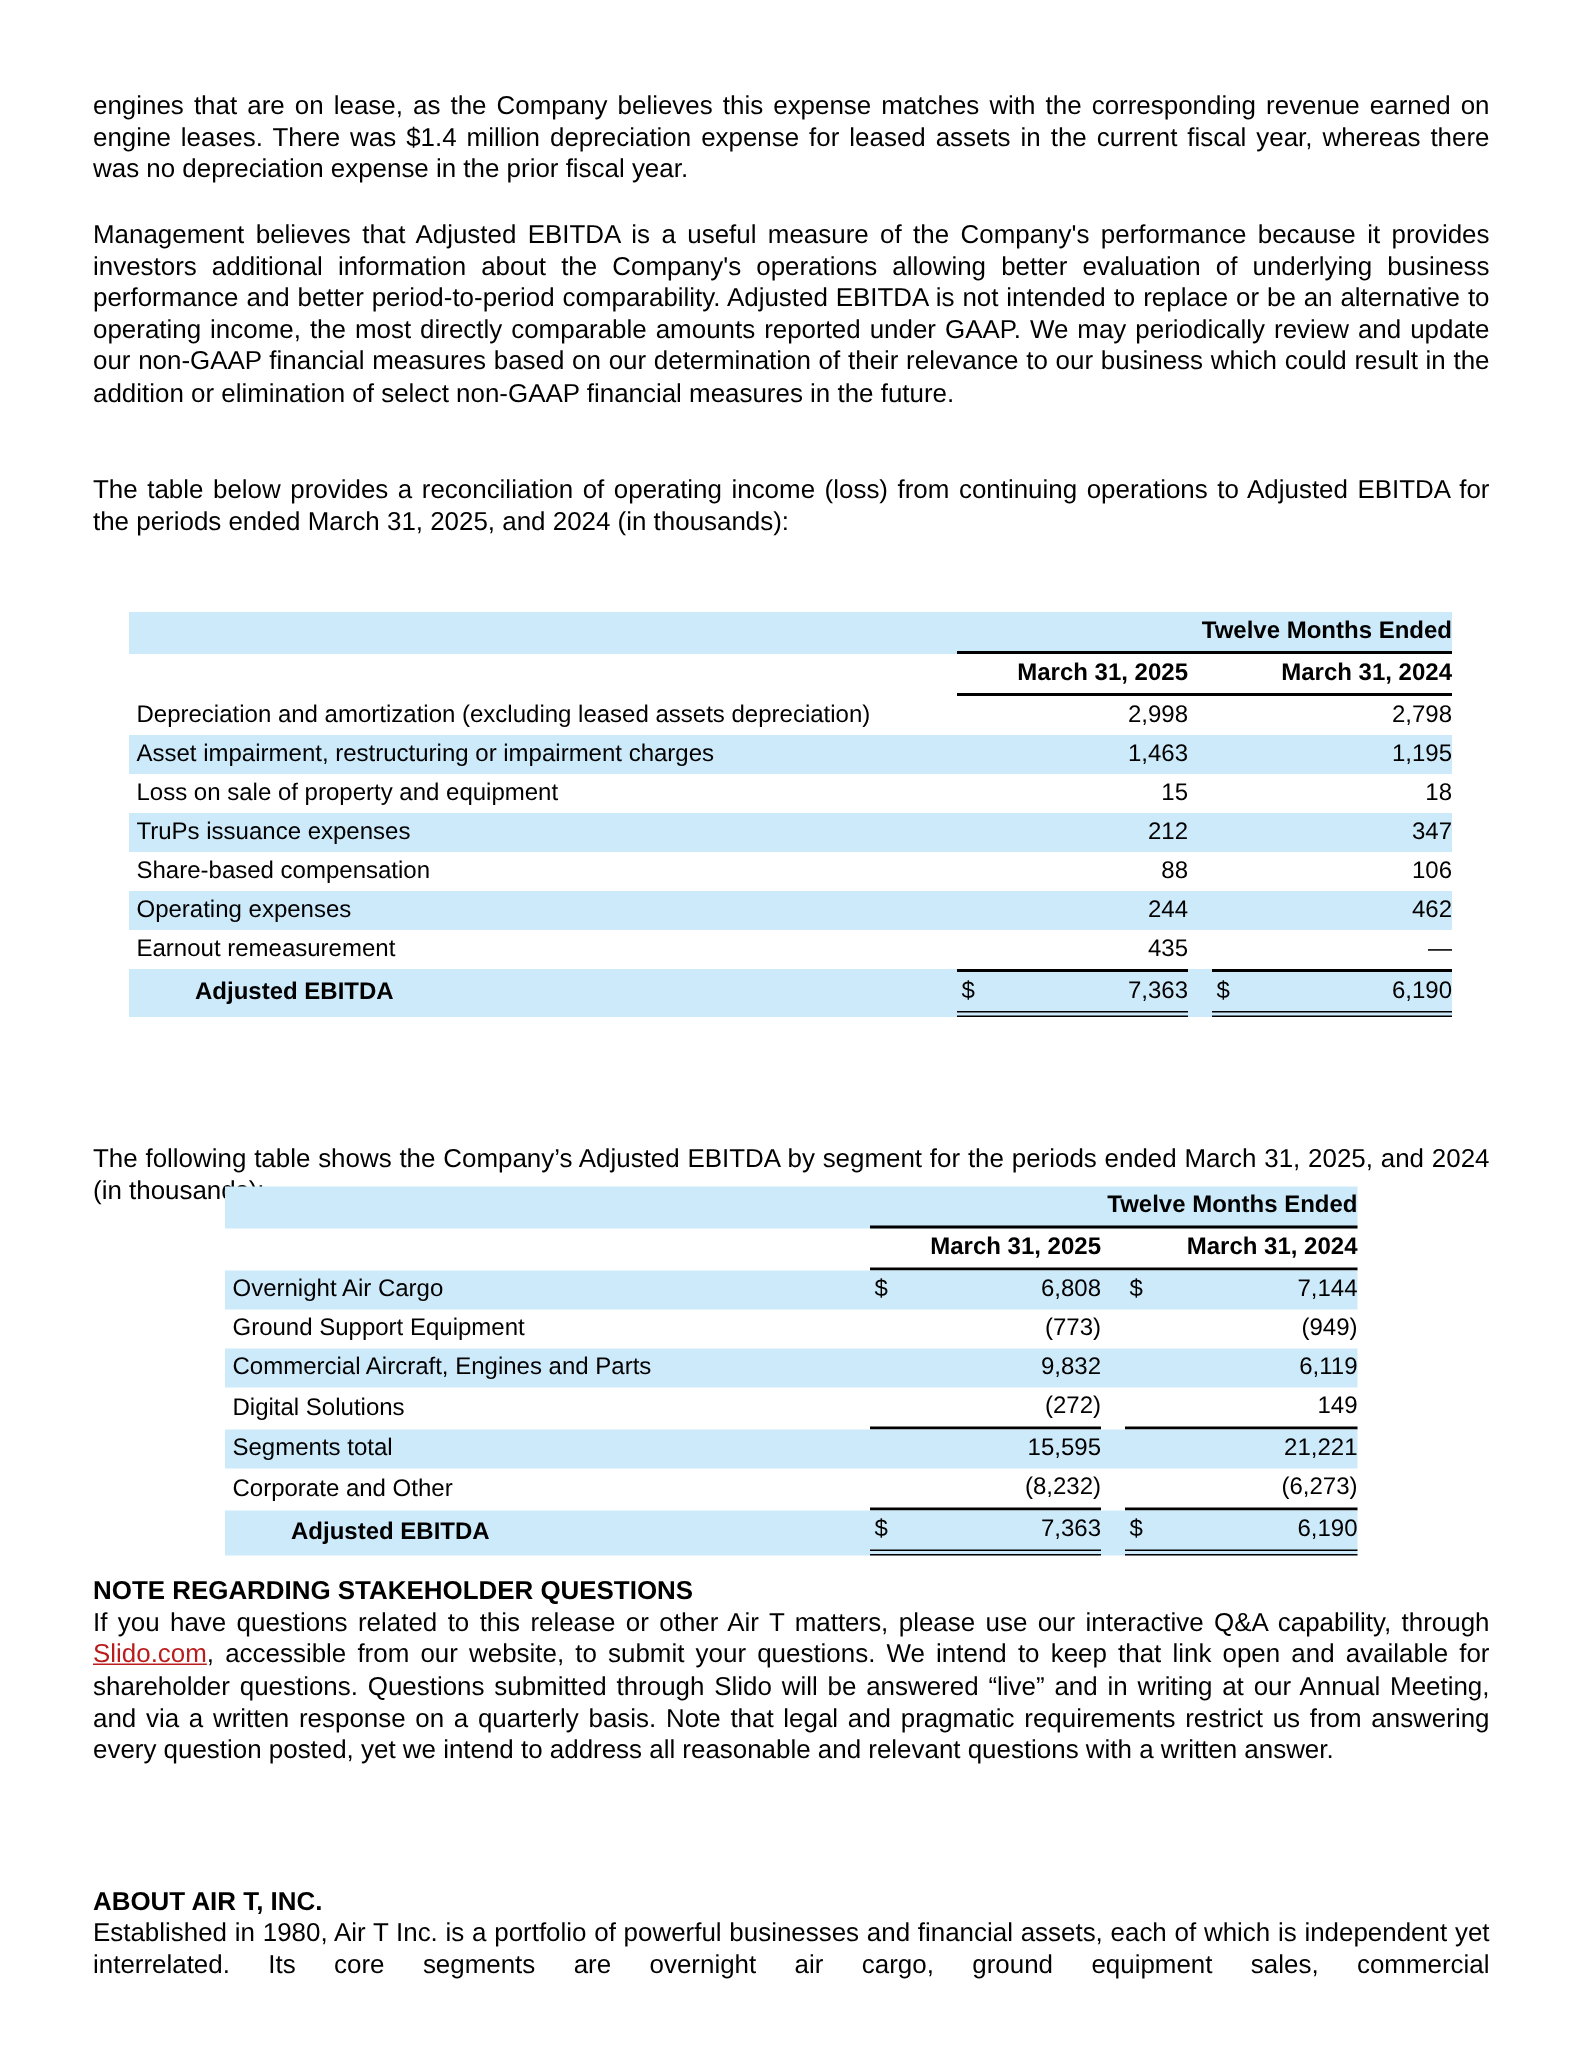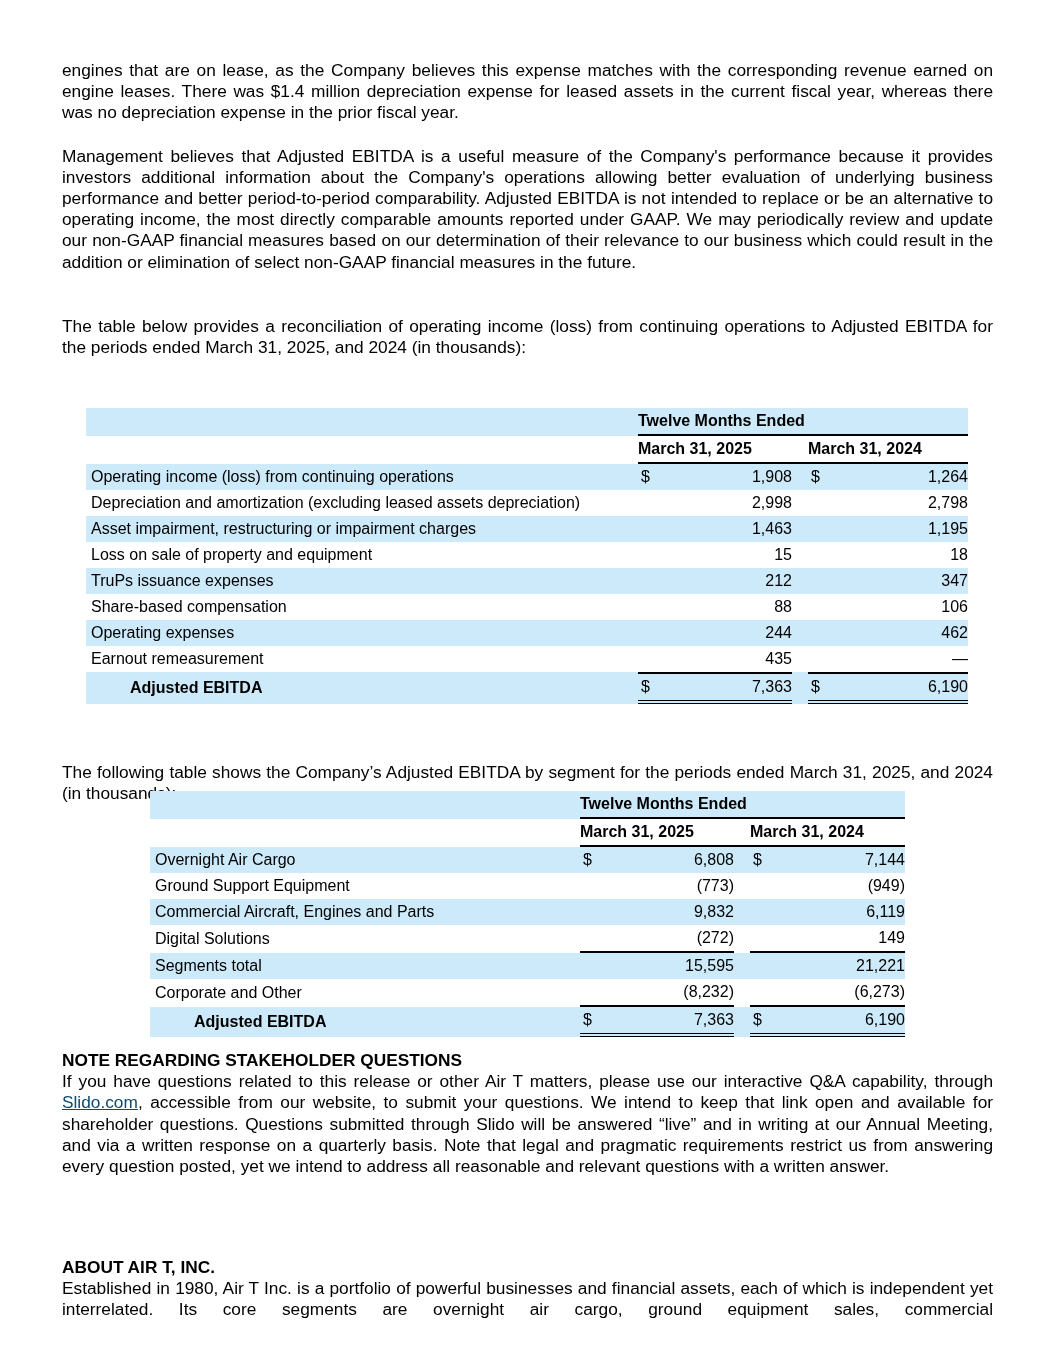--- a/index.html
+++ b/index.html
@@ -6,33 +6,33 @@
     body {
       width: 1055px; height: 1365px; overflow: hidden; position: relative;
       font-family: "Liberation Sans", sans-serif; color: #000;
     }
     .page { position: absolute; left: 62px; top: 60px; width: 931px; }
     p.para {
       margin: 0; font-size: 17.3px; line-height: 21.2px; text-align: justify;
       text-align-last: left;
     }
     .heading { font-weight: bold; font-size: 17.3px; line-height: 21.2px; margin: 0; }
-    a.link { color: #0c4a6e; text-decoration: underline; }
+    a.link { color: #b91c1c; text-decoration: underline; }
 
     table.fin {
       position: absolute; border-collapse: separate; border-spacing: 0;
       font-size: 16px; line-height: 18px;
     }
     table.fin td { padding: 0; height: 26px; vertical-align: middle; white-space: nowrap; }
     table.fin tr.band td { background: #cdeafa; }
     table.fin td.lbl { padding-left: 5px; }
     table.fin td.lbl.indent { padding-left: 44px; font-weight: bold; }
     table.fin td.dol { text-align: left; padding-left: 3px; }
     table.fin td.num { text-align: right; }
-    table.fin td.hdr { text-align: left; font-weight: bold; }
+    table.fin td.hdr { text-align: right; font-weight: bold; }
     .bt { border-top: 2px solid #000; }
     .bb2 { border-bottom: 4px double #000; }
     .bbh { border-bottom: 2px solid #000; }
   </style>
 </head>
 <body>
 
 <div class="page">
   <p class="para">engines that are on lease, as the Company believes this expense matches with the corresponding revenue earned on engine leases. There was $1.4 million depreciation expense for leased assets in the current fiscal year, whereas there was no depreciation expense in the prior fiscal year.</p>
   <p class="para" style="margin-top:22px">Management believes that Adjusted EBITDA is a useful measure of the Company's performance because it provides investors additional information about the Company's operations allowing better evaluation of underlying business performance and better period-to-period comparability. Adjusted EBITDA is not intended to replace or be an alternative to operating income, the most directly comparable amounts reported under GAAP. We may periodically review and update our non-GAAP financial measures based on our determination of their relevance to our business which could result in the addition or elimination of select non-GAAP financial measures in the future.</p>
@@ -52,28 +52,20 @@
       <tr class="band">
     <td></td>
     <td colspan="5" class="hdr bbh">Twelve Months Ended</td>
   </tr>
   <tr>
     <td></td>
     <td colspan="2" class="hdr bbh">March 31, 2025</td>
     <td class="bbh"></td>
     <td colspan="2" class="hdr bbh">March 31, 2024</td>
   </tr>
-  <tr class="band">
-    <td class="lbl">Operating income (loss) from continuing operations</td>
-    <td class="dol">$</td>
-    <td class="num">1,908</td>
-    <td></td>
-    <td class="dol">$</td>
-    <td class="num">1,264</td>
-  </tr>
   <tr>
     <td class="lbl">Depreciation and amortization (excluding leased assets depreciation)</td>
     <td class="dol"></td>
     <td class="num">2,998</td>
     <td></td>
     <td class="dol"></td>
     <td class="num">2,798</td>
   </tr>
   <tr class="band">
     <td class="lbl">Asset impairment, restructuring or impairment charges</td>

